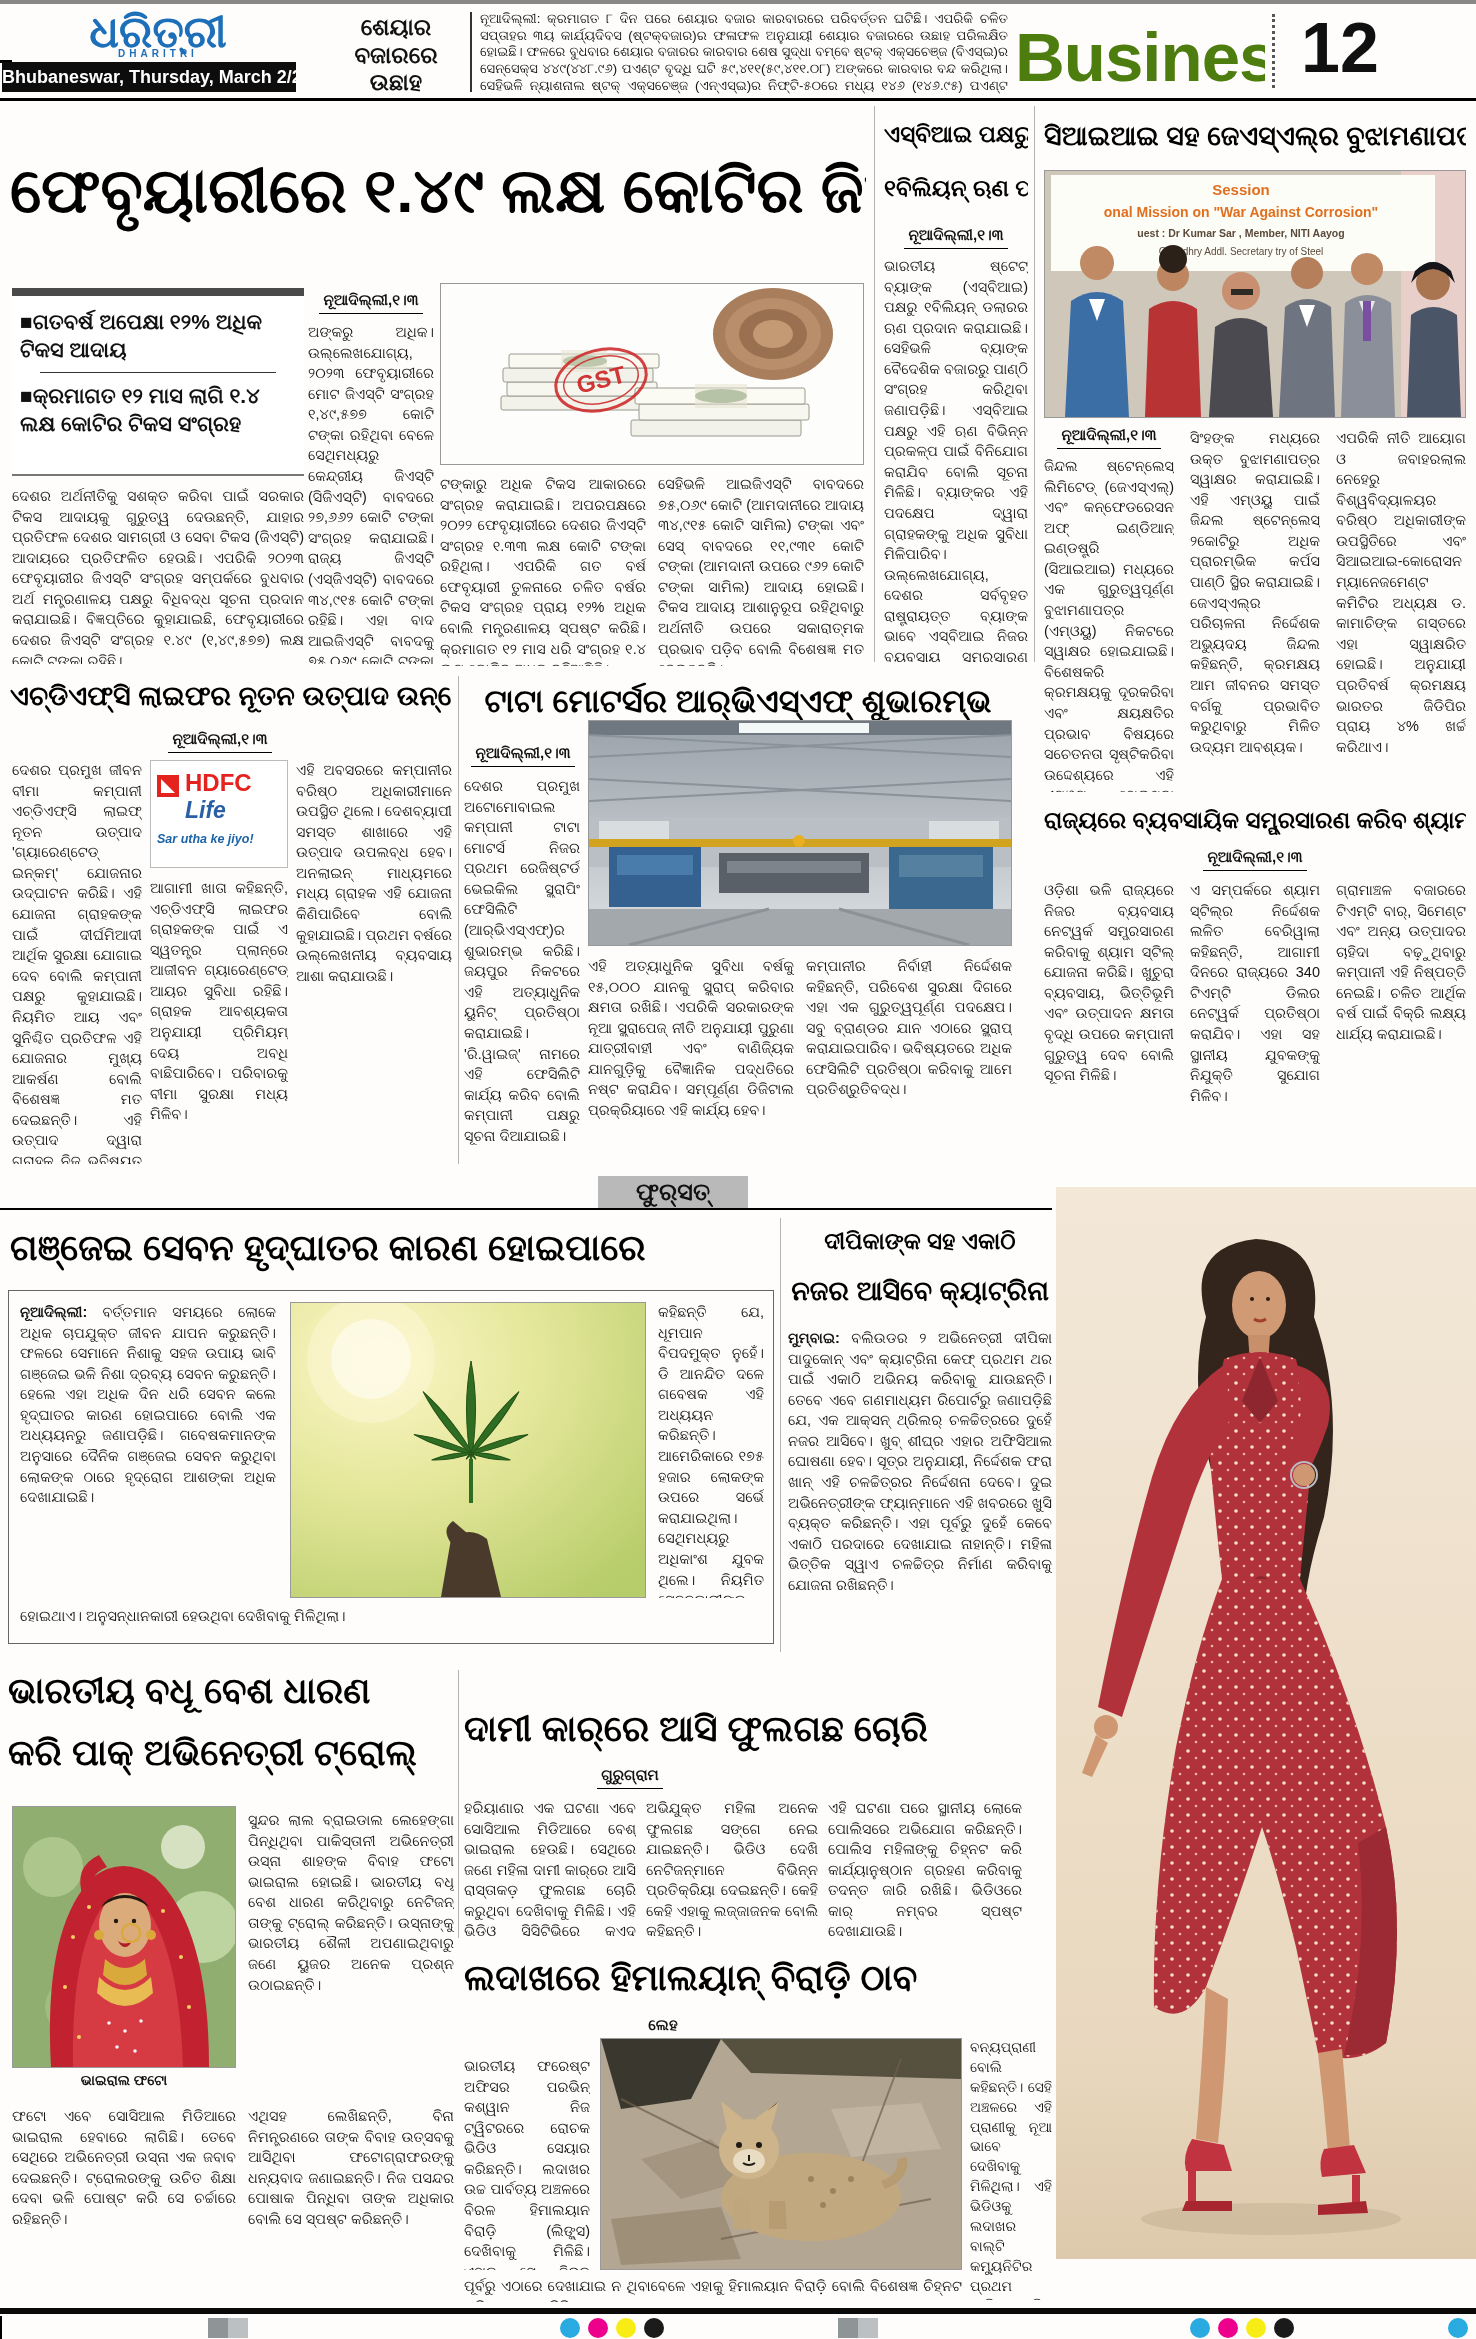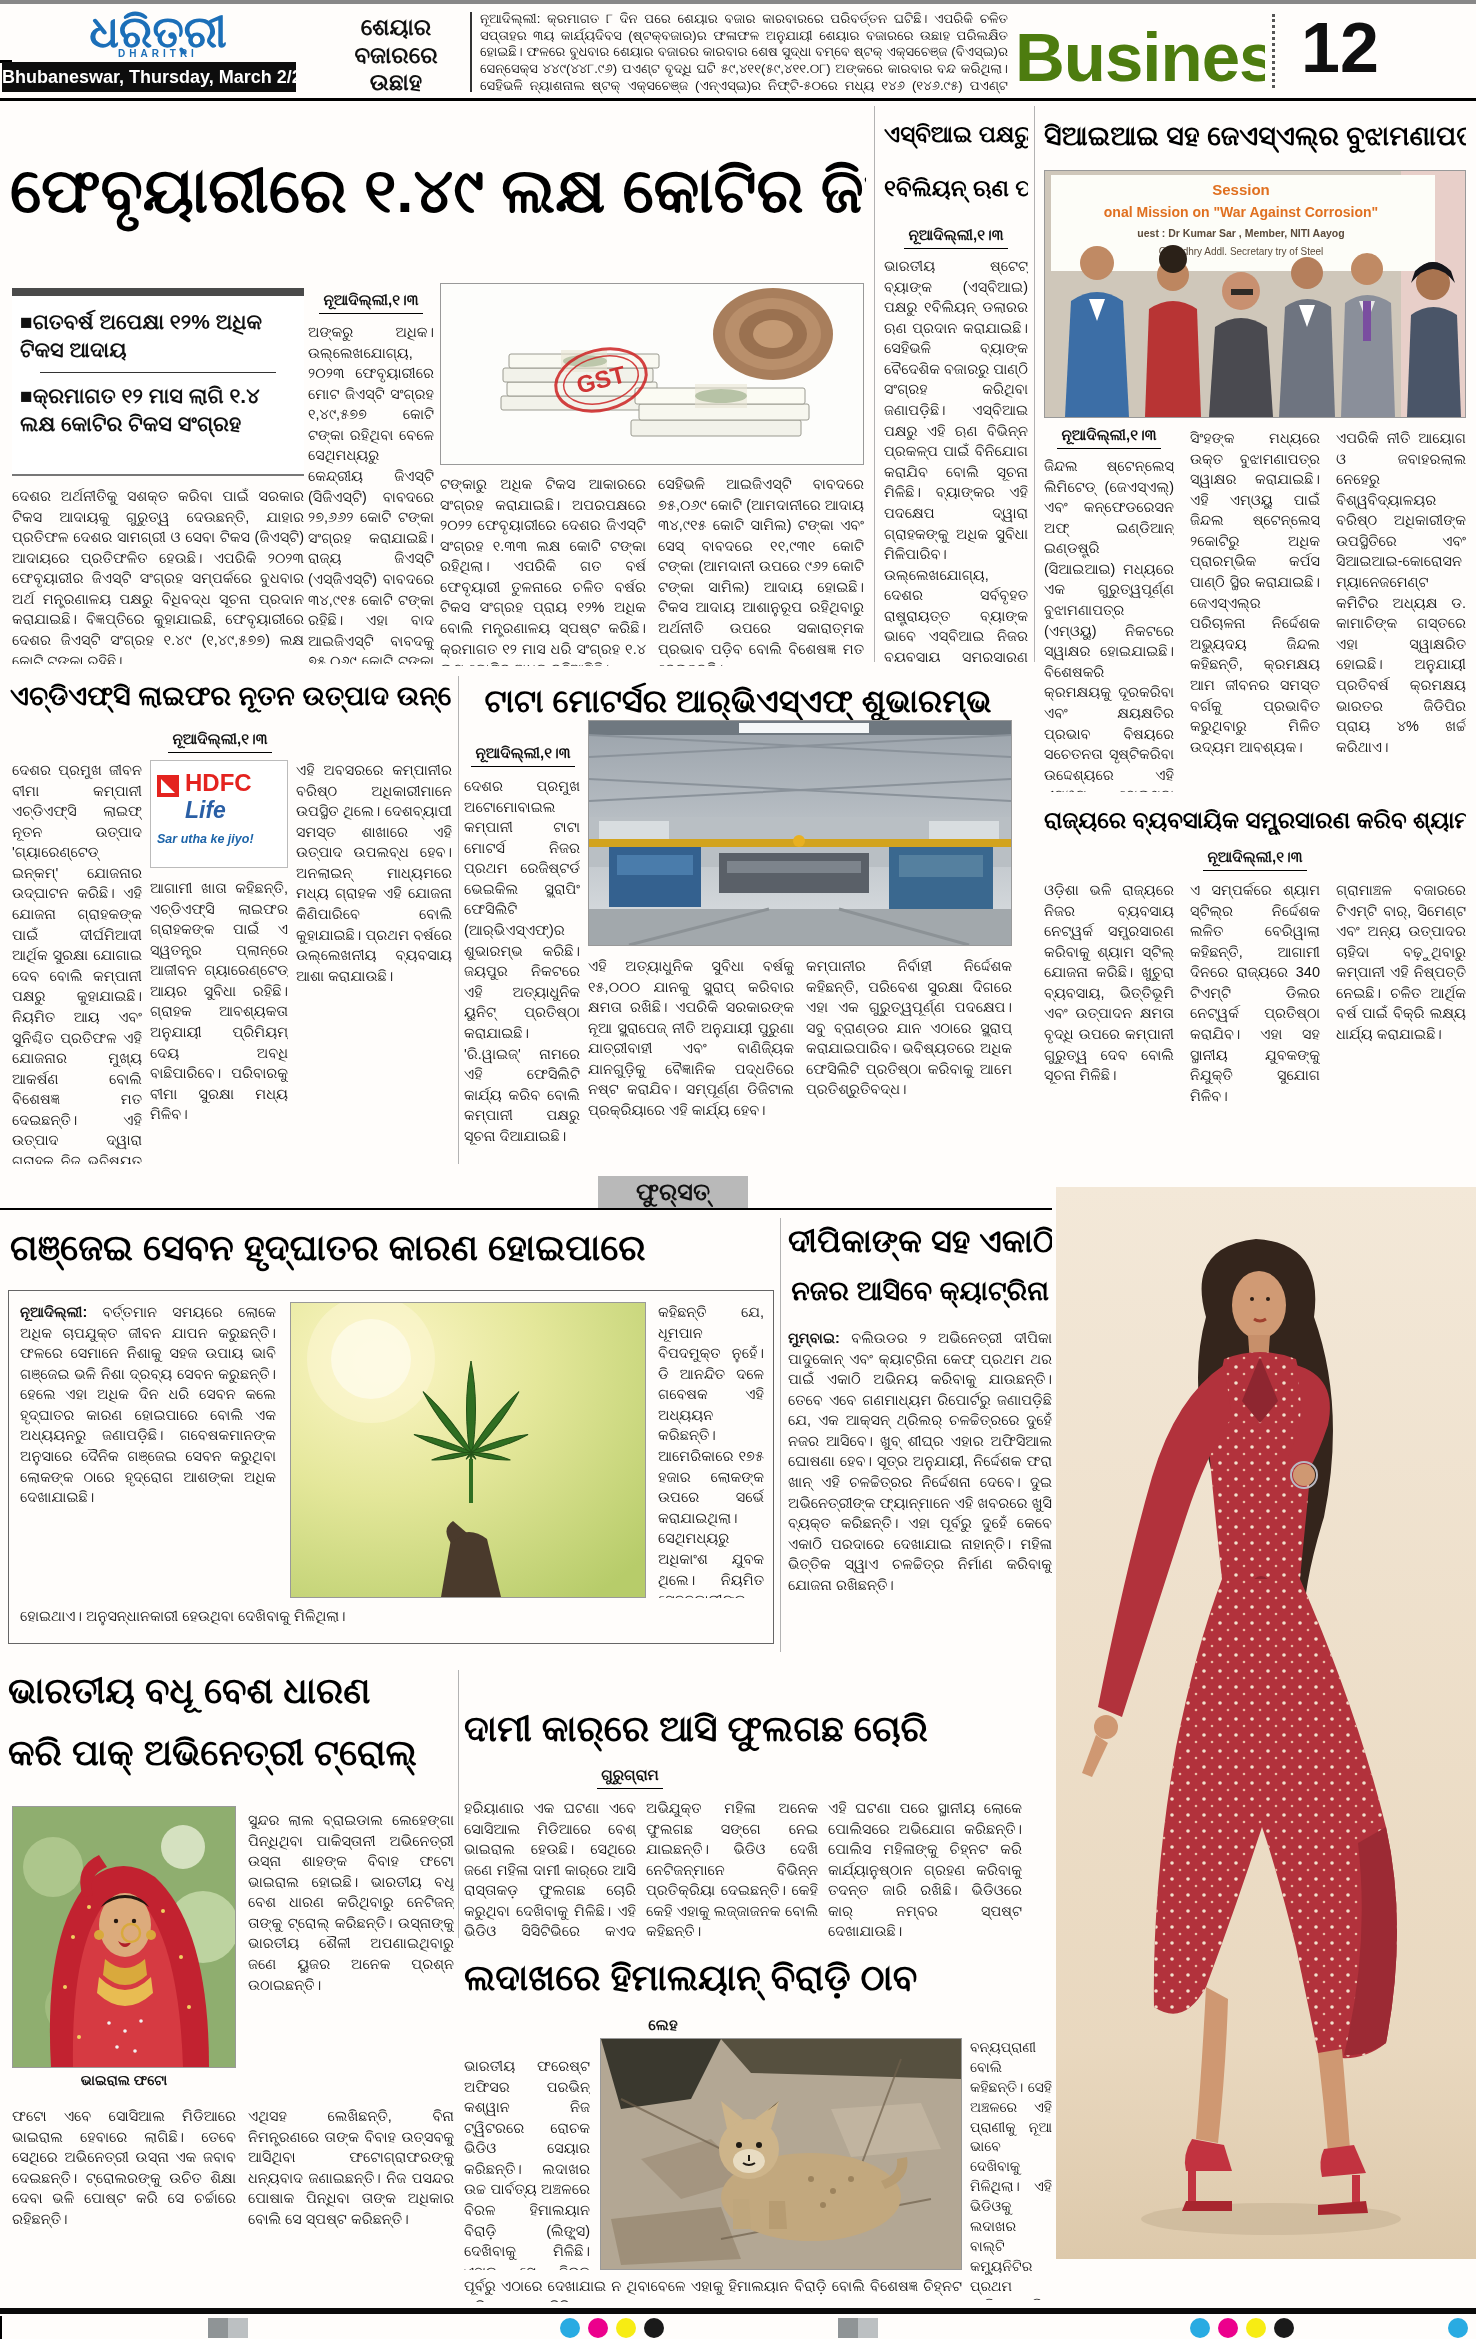--- a/index.html
+++ b/index.html
@@ -246,21 +246,21 @@
         <rect x="-2" y="6" width="4" height="44" fill="#2f6e22"></rect>
       </g>
       <path d="M150 294 L160 236 Q178 222 196 236 L210 294 Z" fill="#4a3a2c"></path>
       <path d="M160 240 Q150 226 162 218 L176 230 Z" fill="#4a3a2c"></path>
     </svg>
   </div>
   <div class="abs col" style="left:658px;top:1298px;width:106px;height:296px">କହିଛନ୍ତି ଯେ, ଧୂମପାନ ବିପଦମୁକ୍ତ ନୁହେଁ। ଡି ଆନନ୍ଦିତ ଦଳେ ଗବେଷକ ଏହି ଅଧ୍ୟୟନ କରିଛନ୍ତି। ଆମେରିକାରେ ୧୭୫ ହଜାର ଲୋକଙ୍କ ଉପରେ ସର୍ଭେ କରାଯାଇଥିଲା। ସେଥିମଧ୍ୟରୁ ଅଧିକାଂଶ ଯୁବକ ଥିଲେ। ନିୟମିତ ସେବନକାରୀଙ୍କ ହୃଦ୍‌ଘାତ ଆଶଙ୍କା ୩୪% ଅଧିକ ଥିବା ଜଣାପଡ଼ିଛି।</div>
   <div class="abs col" style="left:20px;top:1602px;width:626px;height:30px">ହୋଇଥାଏ।    ଅନୁସନ୍ଧାନକାରୀ    ହେଉଥିବା    ଦେଖିବାକୁ    ମିଳିଥିଲା।</div>
 
   <div class="vr" style="left:780px;top:1214px;height:434px"></div>
-  <div class="abs hl center" style="left:788px;top:1212px;width:264px;height:50px;font-size:32px;line-height:50px">ଦୀପିକାଙ୍କ ସହ ଏକାଠି</div>
+  <div class="abs hl center" style="left:788px;top:1212px;width:264px;height:50px;font-size:23px;line-height:50px">ଦୀପିକାଙ୍କ ସହ ଏକାଠି</div>
   <div class="abs hl center" style="left:788px;top:1262px;width:264px;height:50px;font-size:27px;line-height:50px">ନଜର ଆସିବେ କ୍ୟାଟ୍ରିନା</div>
   <div class="abs col" style="left:788px;top:1324px;width:264px;height:324px">
     <span class="lead-city">ମୁମ୍ବାଇ:</span>
     <span>ବଲିଉଡର ୨ ଅଭିନେତ୍ରୀ ଦୀପିକା ପାଦୁକୋନ୍ ଏବଂ କ୍ୟାଟ୍ରିନା କେଫ୍ ପ୍ରଥମ ଥର ପାଇଁ ଏକାଠି ଅଭିନୟ କରିବାକୁ ଯାଉଛନ୍ତି। ତେବେ ଏବେ ଗଣମାଧ୍ୟମ ରିପୋର୍ଟରୁ ଜଣାପଡ଼ିଛି ଯେ, ଏକ ଆକ୍ସନ୍ ଥ୍ରିଲର୍ ଚଳଚ୍ଚିତ୍ରରେ ଦୁହେଁ ନଜର ଆସିବେ। ଖୁବ୍ ଶୀଘ୍ର ଏହାର ଅଫିସିଆଲ ଘୋଷଣା ହେବ। ସୂତ୍ର ଅନୁଯାୟୀ, ନିର୍ଦ୍ଦେଶକ ଫରା ଖାନ୍ ଏହି ଚଳଚ୍ଚିତ୍ରର ନିର୍ଦ୍ଦେଶନା ଦେବେ। ଦୁଇ ଅଭିନେତ୍ରୀଙ୍କ ଫ୍ୟାନ୍‌ମାନେ ଏହି ଖବରରେ ଖୁସି ବ୍ୟକ୍ତ କରିଛନ୍ତି। ଏହା ପୂର୍ବରୁ ଦୁହେଁ କେବେ ଏକାଠି ପରଦାରେ ଦେଖାଯାଇ ନାହାନ୍ତି। ମହିଳା ଭିତ୍ତିକ ସ୍ୱାଏ ଚଳଚ୍ଚିତ୍ର ନିର୍ମାଣ କରିବାକୁ ଯୋଜନା ରଖିଛନ୍ତି।</span>
   </div>
 
   <div class="abs" style="left:1056px;top:1183px;width:420px;height:1072px">
     <svg width="420" height="1072" viewBox="0 0 420 1072">
       <defs>
         <linearGradient id="bgk" x1="0" y1="0" x2="0" y2="1">

